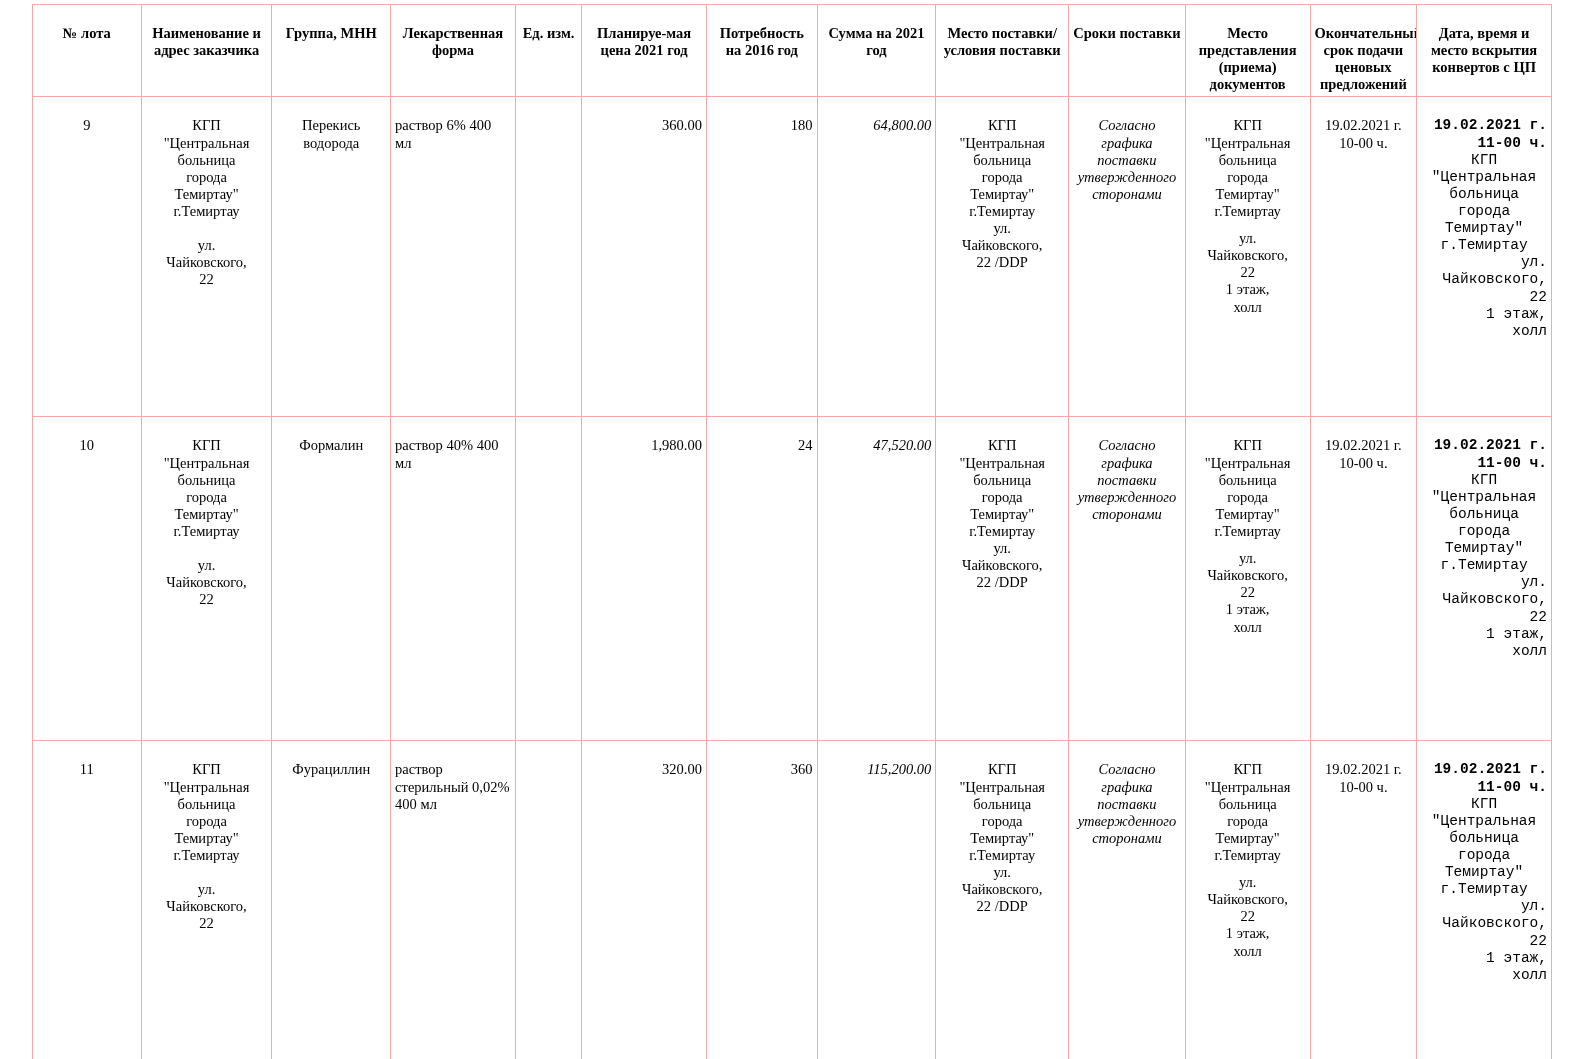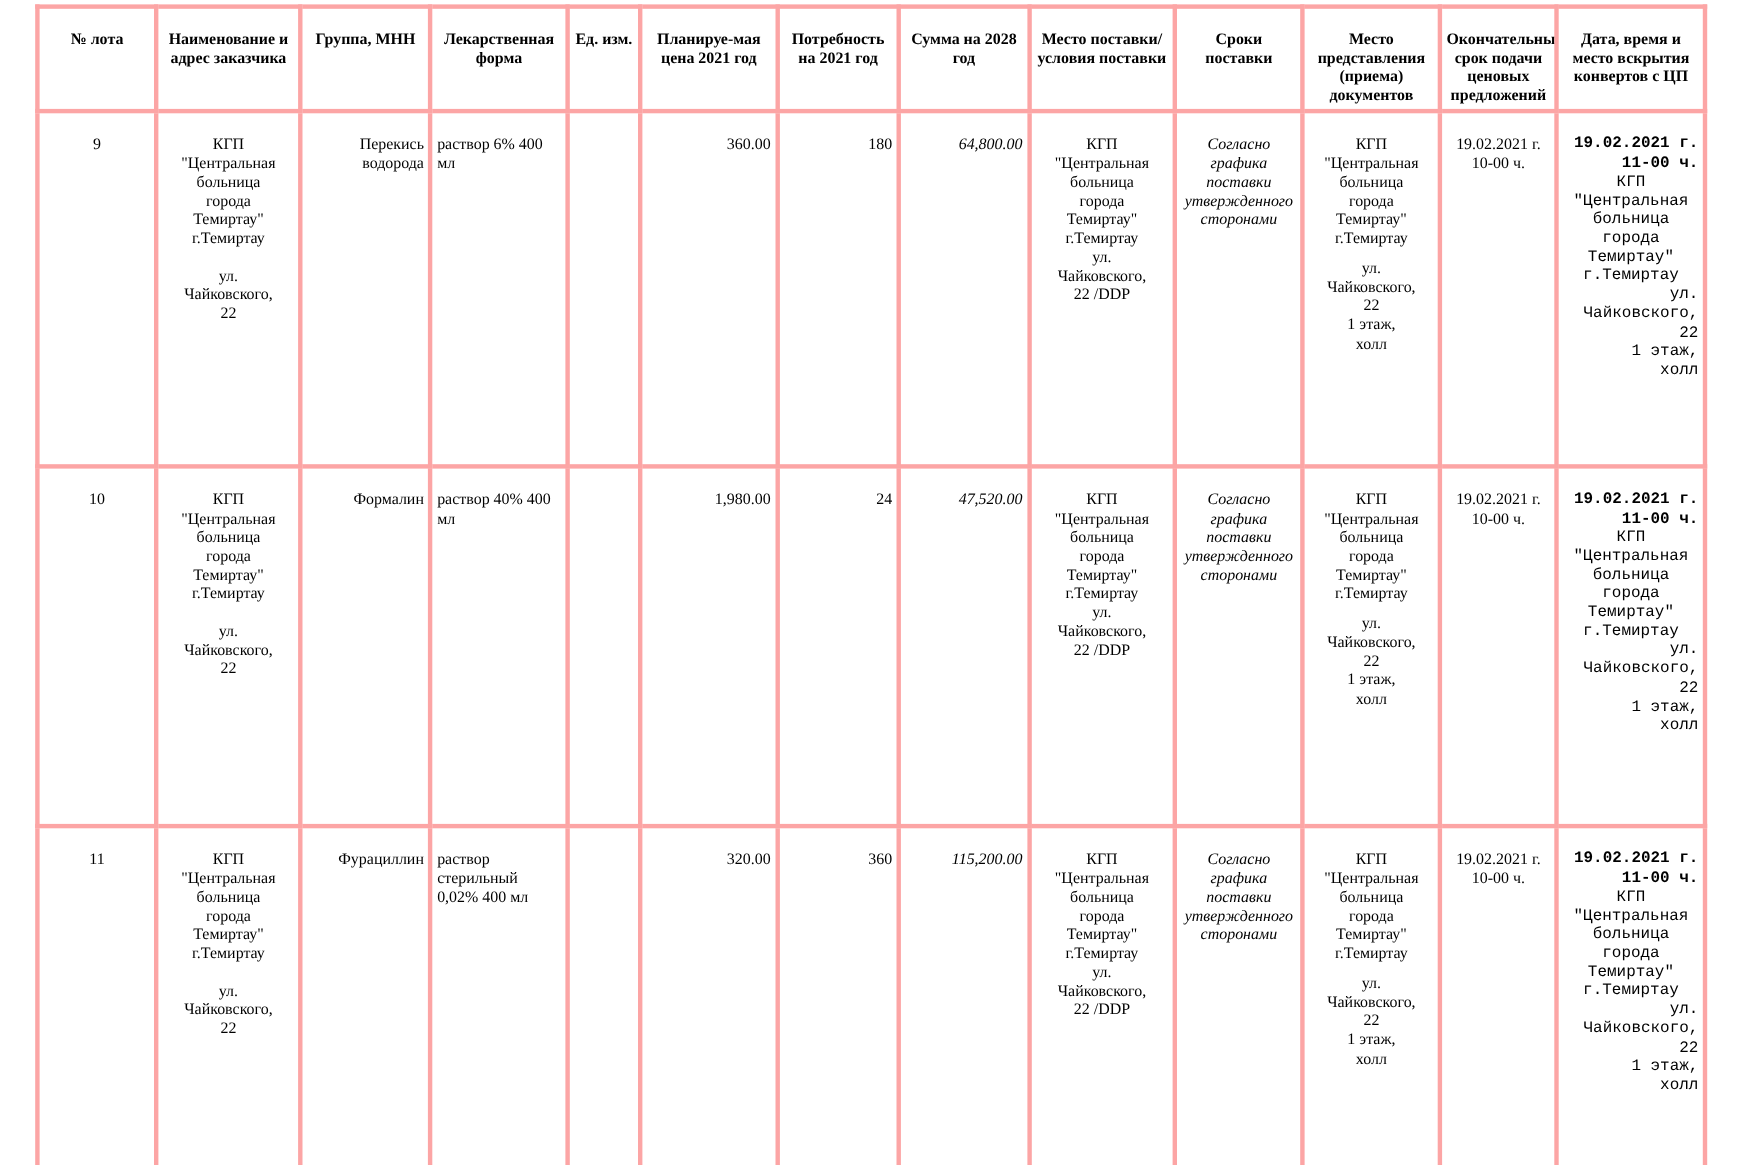--- a/index.html
+++ b/index.html
@@ -21,21 +21,21 @@
     overflow: hidden;
   }
   table.doc-table {
     border-collapse: collapse;
     table-layout: fixed;
     width: 1520px;
     margin-left: 32px;
     margin-top: 4px;
   }
   table.doc-table td, table.doc-table th {
-    border: 4px solid #fca5a5;
+    border: 1px solid #fca5a5;
     vertical-align: top;
     padding: 20px 4px 3px 4px;
     font-size: 14.5px;
     line-height: 1.18;
     overflow: hidden;
   }
   thead th {
     text-align: center;
     font-weight: bold;
     vertical-align: top;
@@ -53,21 +53,21 @@
   col.c6 { width: 110px; }
   col.c7 { width: 118px; }
   col.c8 { width: 132px; }
   col.c9 { width: 116px; }
   col.c10 { width: 124px; }
   col.c11 { width: 106px; }
   col.c12 { width: 134px; }
 
   .cell-lot { text-align: center; }
   .cell-customer { text-align: center; }
-  .cell-group { text-align: right; }
+  .cell-group { text-align: center; }
   .cell-form { text-align: left; }
   .cell-unit { text-align: center; }
   .cell-price { text-align: right; }
   .cell-need { text-align: right; }
   .cell-sum { text-align: right; font-style: italic; }
   .cell-place { text-align: center; }
   .cell-terms { text-align: center; font-style: italic; }
   .cell-docs { text-align: center; }
   .cell-deadline { text-align: center; font-weight: normal; }
   .cell-open { text-align: center; font-family: Liberation Mono, monospace; }
@@ -104,22 +104,22 @@
         <col class="c12">
     </colgroup>
     <thead>
       <tr>
         <th>№ лота</th>
         <th>Наименование и адрес заказчика</th>
         <th>Группа, МНН</th>
         <th>Лекарственная форма</th>
         <th>Ед. изм.</th>
         <th>Планируе-мая цена 2021 год</th>
-        <th>Потребность на 2021 год</th>
-        <th>Сумма на 2028 год</th>
+        <th>Потребность на 2016 год</th>
+        <th>Сумма на 2021 год</th>
         <th>Место поставки/условия поставки</th>
         <th>Сроки поставки</th>
         <th>Место представления (приема) документов</th>
         <th>Окончательный срок подачи ценовых предложений</th>
         <th>Дата, время и место вскрытия конвертов с ЦП</th>
       </tr>
     </thead>
     <tbody>
       <tr class="row-body row-9">
         <td class="cell-lot">9</td>

